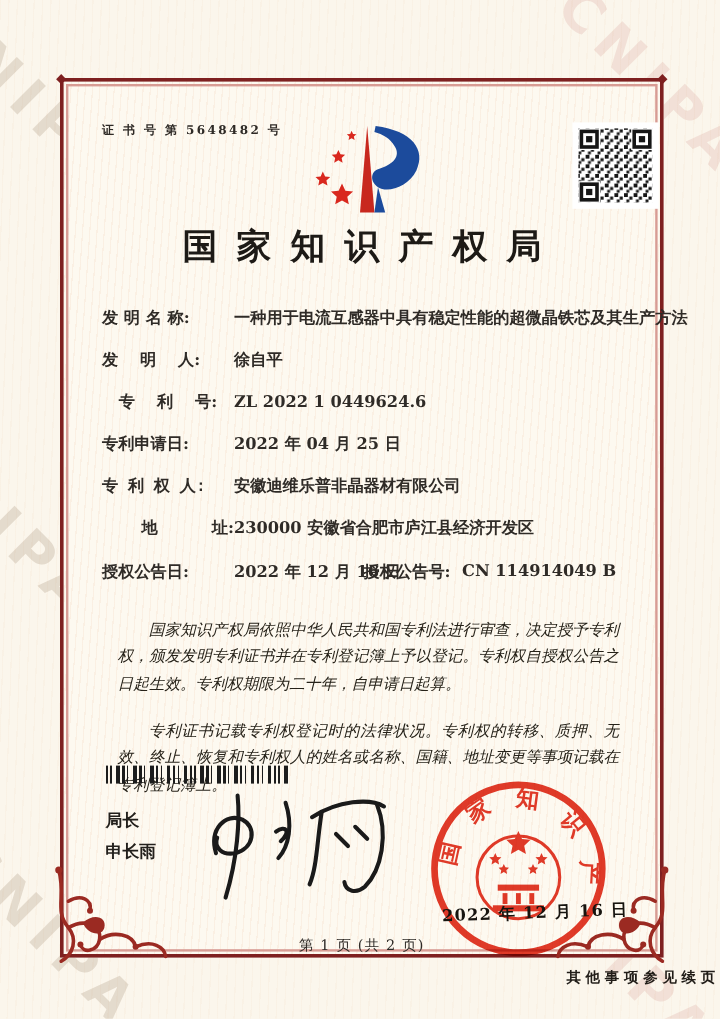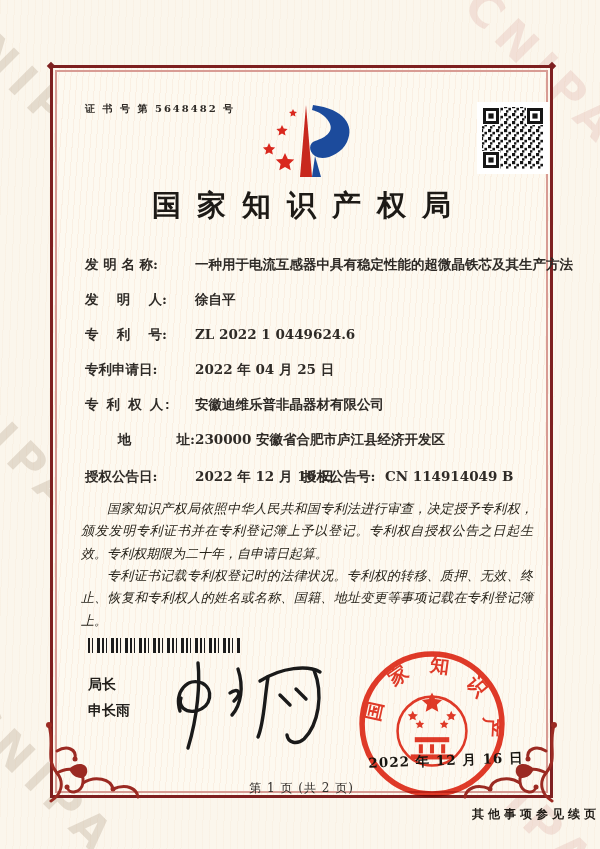--- a/index.html
+++ b/index.html
@@ -54,31 +54,31 @@
     background:#fff;padding:3px;box-sizing:border-box;
   }
   .title{
     position:absolute;left:0;top:118px;width:100%;
     text-align:center;font-size:29px;font-weight:bold;
     letter-spacing:16px;text-indent:16px;color:#1d1a16;
   }
   
   .field{position:absolute;left:32px;font-size:13.5px;font-weight:bold;color:#2f2b27;white-space:pre;}
   .field .lbl{display:inline-block;width:110px;}
-  .f0{top:188px;} .f1{top:223px;} .f2{top:258px;} .f3{top:293px;} .f4{top:328px;font-family:Liberation Mono, monospace;} .f5{top:363px;text-align:right;}
+  .f0{top:188px;} .f1{top:223px;} .f2{top:258px;text-align:center;} .f3{top:293px;} .f4{top:328px;font-family:Liberation Mono, monospace;} .f5{top:363px;text-align:right;}
   .grant{position:absolute;top:400px;left:0;width:100%;font-size:13.5px;font-weight:bold;color:#2f2b27;}
   .grant span{position:absolute;white-space:nowrap;}
   .g-dl{left:32px;} .g-dv{left:142px;} .g-nl{left:250px;} .g-nv{left:332px;}
   
   .paras{
     position:absolute;left:28px;top:430px;width:452px;
     font-size:13px;font-style:italic;line-height:1.72;color:#262219;
     text-align:justify;
   }
-  .paras p{margin:0;text-indent:2em;}
+  .paras p{margin:17px;text-indent:2em;}
   
   .barcode{
     position:absolute;left:35px;top:570px;width:153px;height:15px;
     background:repeating-linear-gradient(90deg,
       #1c1c1c 0 2px, transparent 2px 4px,
       #1c1c1c 4px 5px, transparent 5px 9px,
       #1c1c1c 9px 12px, transparent 12px 14px);
   }
   .director{
     position:absolute;left:35px;top:604px;

